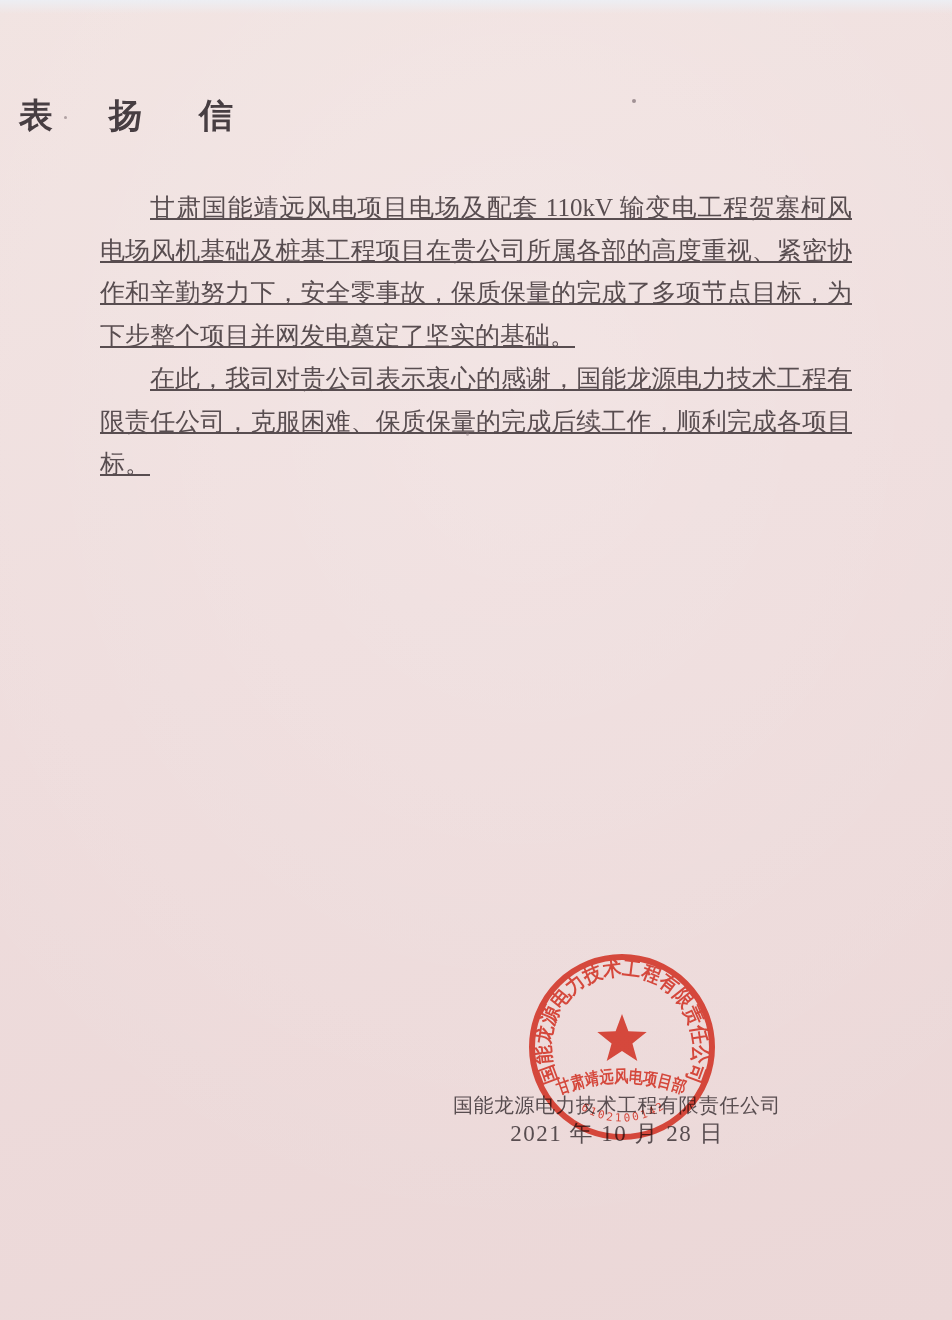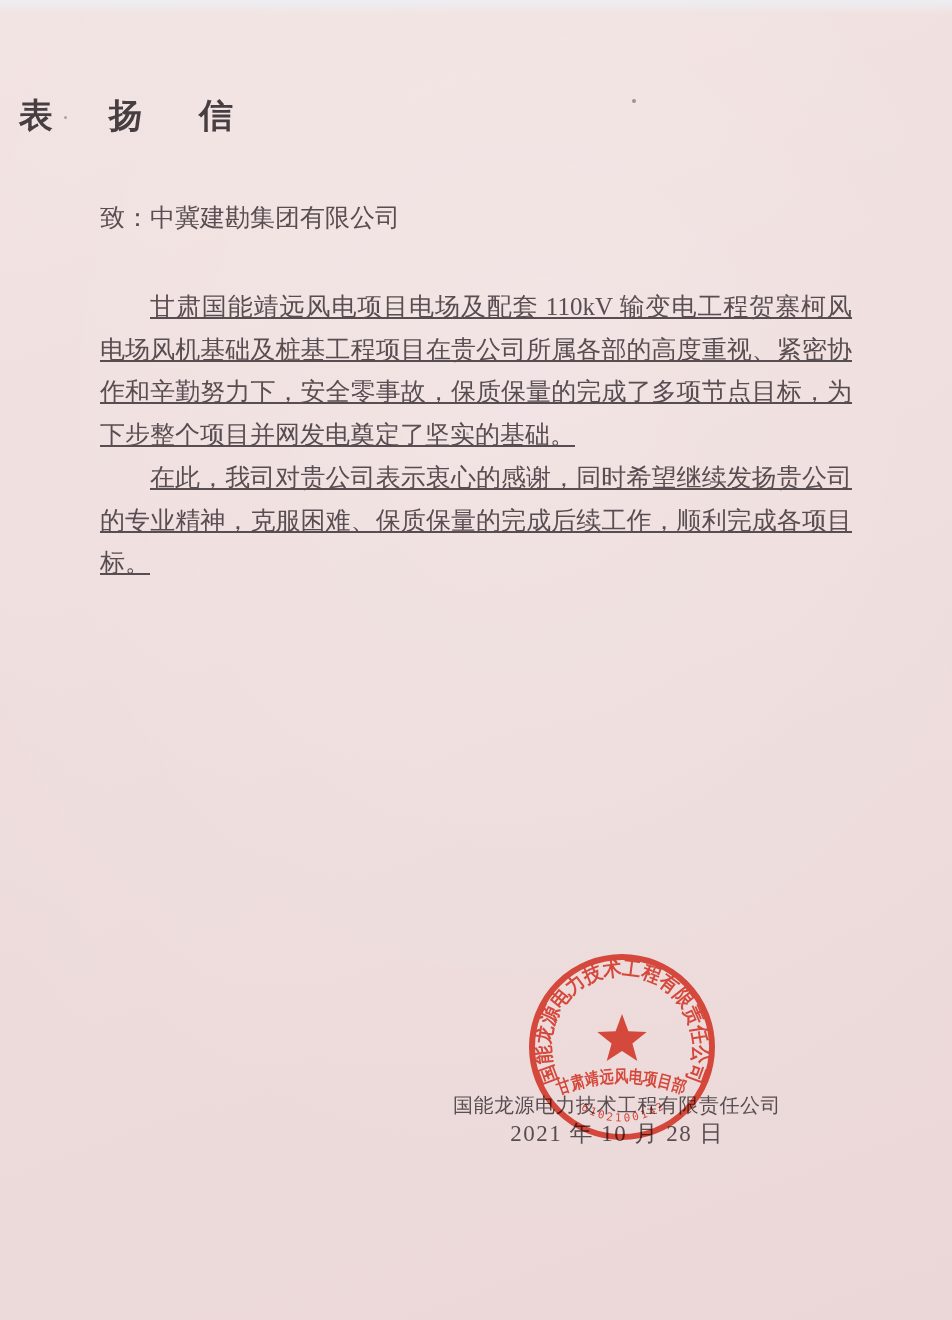--- a/index.html
+++ b/index.html
@@ -61,25 +61,24 @@
   .speck-2{left:64px;top:116px;width:3px;height:3px;opacity:.6;}
   .speck-3{left:466px;top:432px;width:3px;height:4px;opacity:.45;}
 </style>
 </head>
 <body>
 
 <div class="page">
 
   <h1 class="title">表 扬 信</h1>
 
-  <div class="salutation">致：中冀建勘集团有限公司</div>
 
   <div class="body-paragraphs">
       <p>甘肃国能靖远风电项目电场及配套 110kV 输变电工程贺寨柯风电场风机基础及桩基工程项目在贵公司所属各部的高度重视、紧密协作和辛勤努力下，安全零事故，保质保量的完成了多项节点目标，为下步整个项目并网发电奠定了坚实的基础。</p>
-      <p>在此，我司对贵公司表示衷心的感谢，同时希望继续发扬贵公司的专业精神，克服困难、保质保量的完成后续工作，顺利完成各项目标。</p>
+      <p>在此，我司对贵公司表示衷心的感谢，国能龙源电力技术工程有限责任公司，克服困难、保质保量的完成后续工作，顺利完成各项目标。</p>
     </div>
 
   <div class="signature-block">
     <div class="signature-company">国能龙源电力技术工程有限责任公司</div>
     <div class="signature-date">2021 年 10 月 28 日</div>
   </div>
 
   <svg class="seal" viewBox="0 0 206 206" xmlns="http://www.w3.org/2000/svg">
     <defs>
       <path id="ring-path" d="M 40.6 139 A 72 72 0 1 1 165.4 139"></path>

